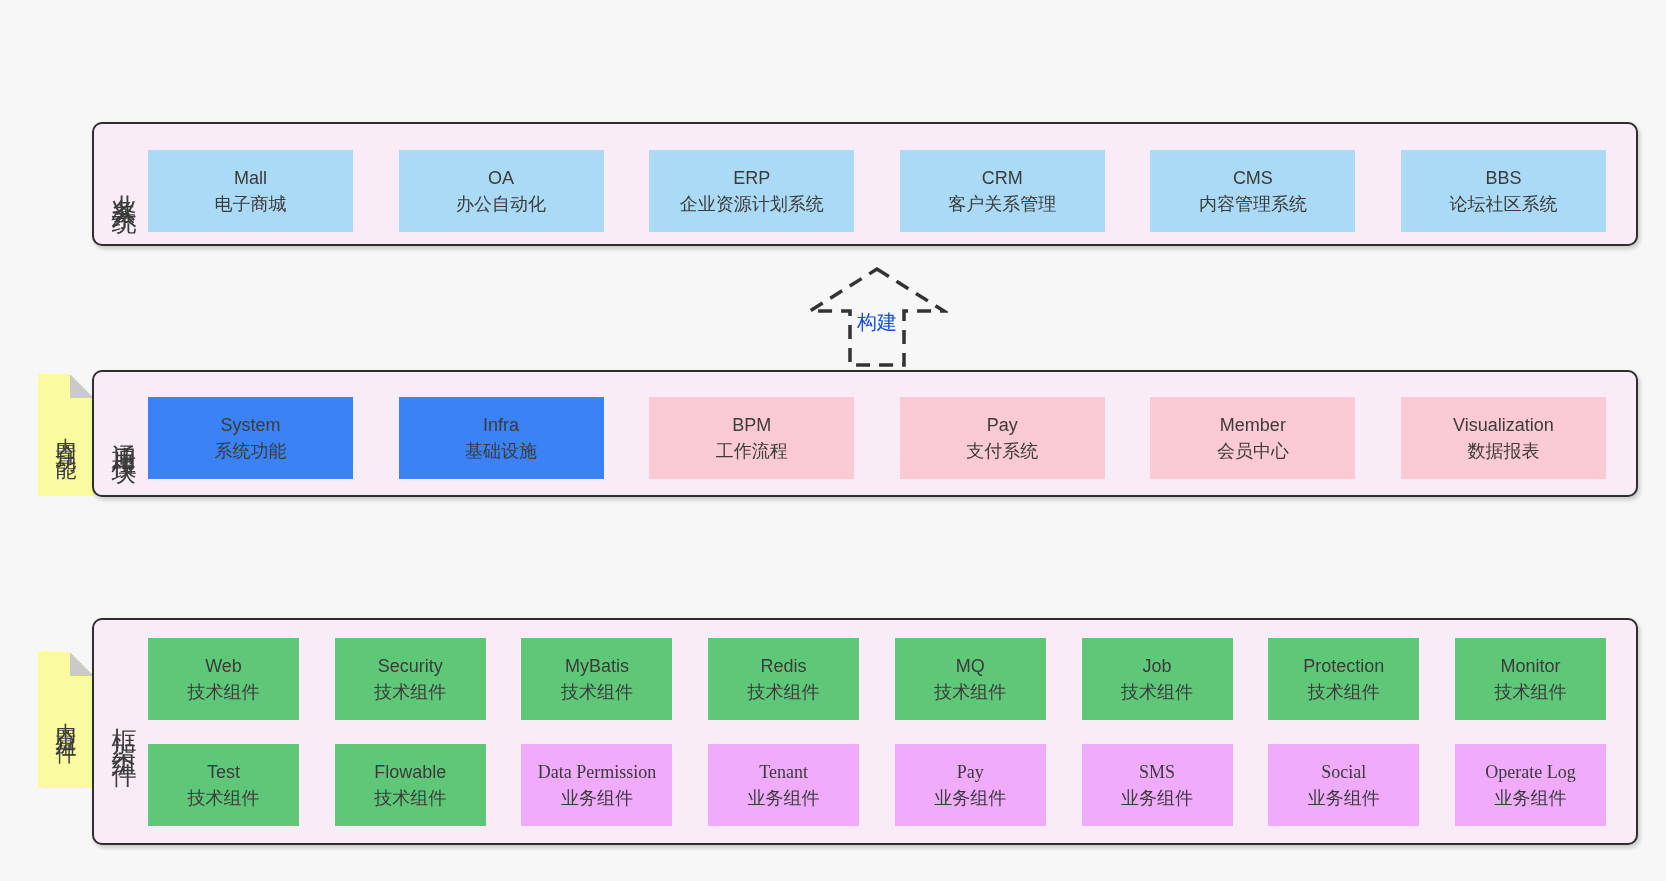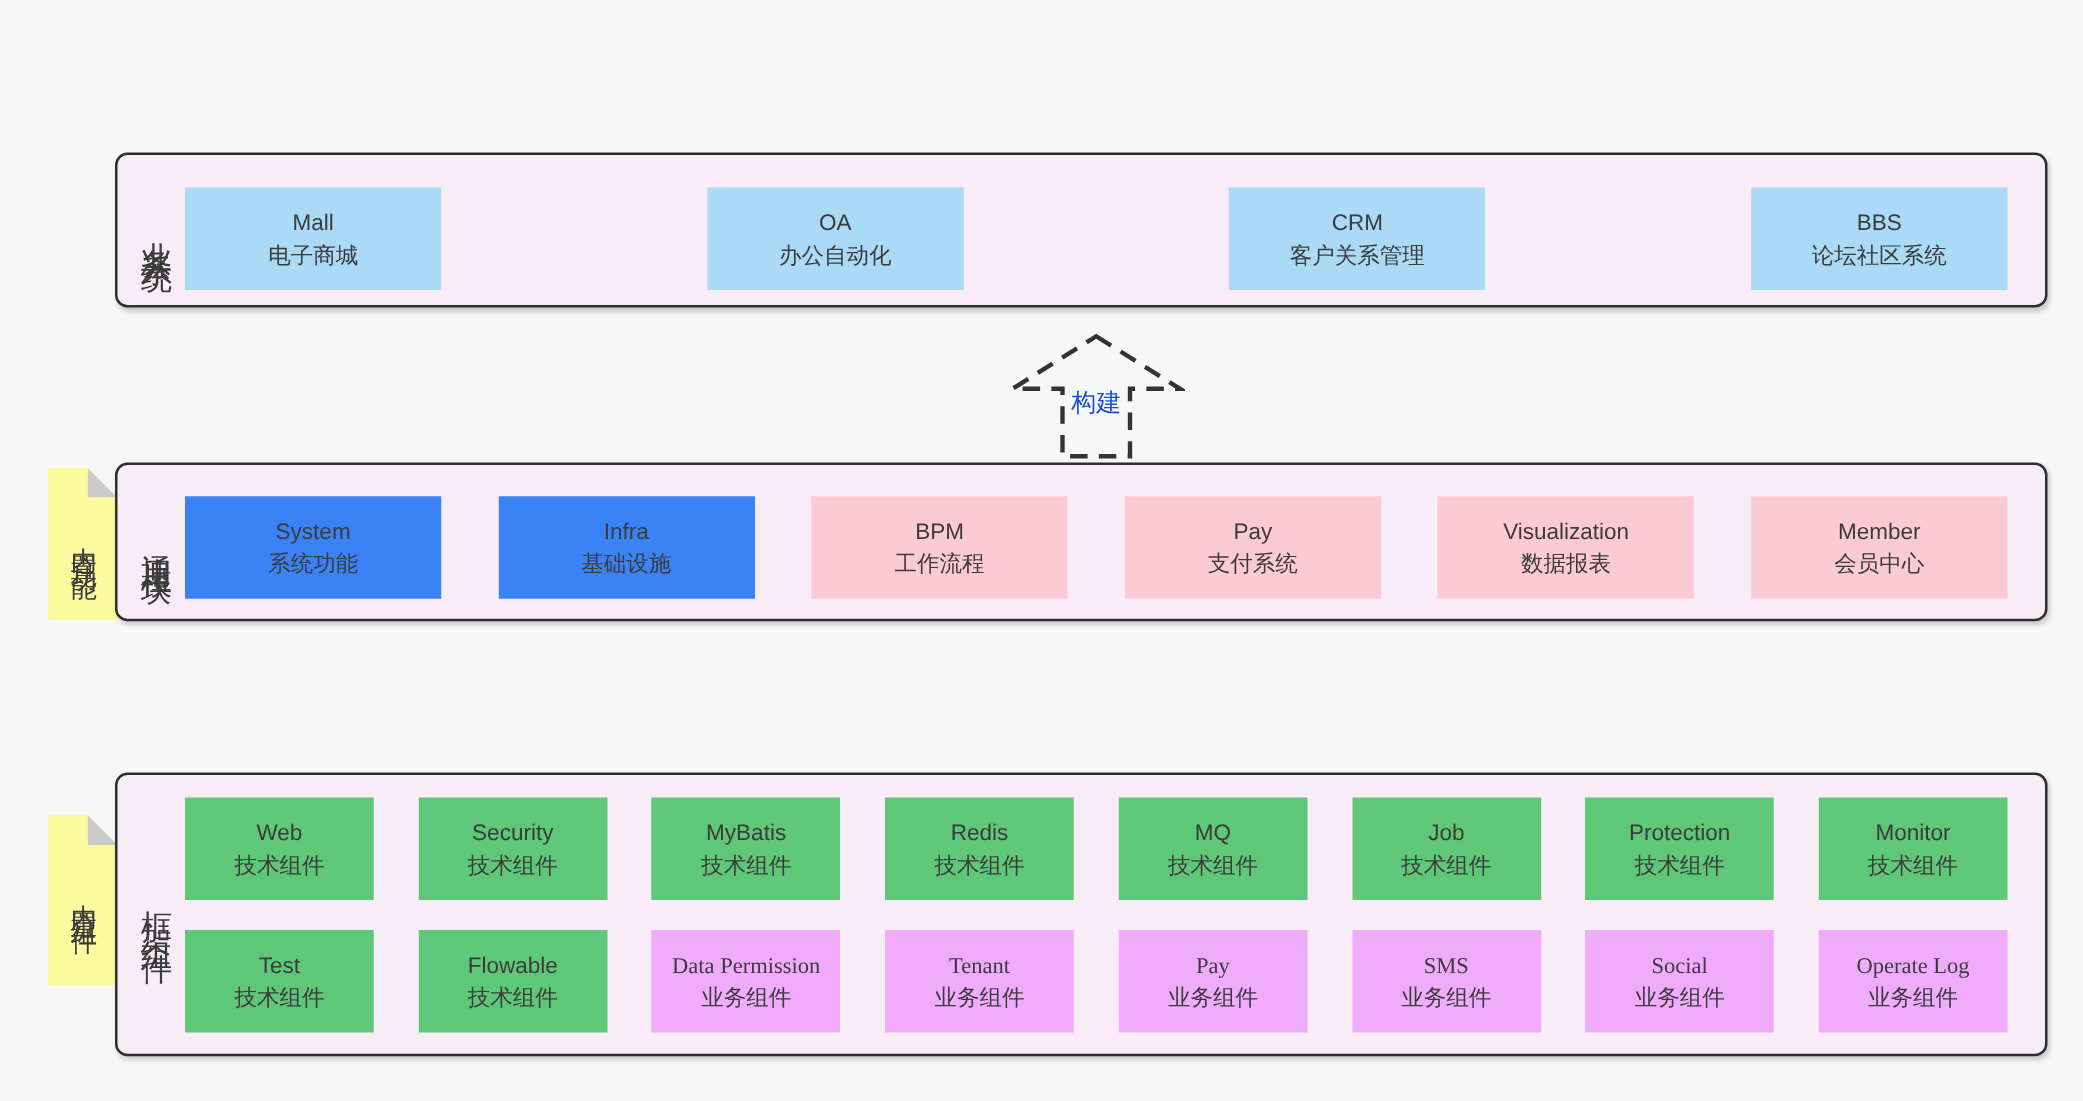--- a/index.html
+++ b/index.html
@@ -89,22 +89,30 @@
     <div class="boxes-row" id="business-row">
         <div class="dbox v-blue">
           <div>Mall</div>
           <div>电子商城</div>
         </div>
         <div class="dbox v-blue">
           <div>OA</div>
           <div>办公自动化</div>
         </div>
         <div class="dbox v-blue">
+          <div>ERP</div>
+          <div>企业资源计划系统</div>
+        </div>
+        <div class="dbox v-blue">
           <div>CRM</div>
           <div>客户关系管理</div>
+        </div>
+        <div class="dbox v-blue">
+          <div>CMS</div>
+          <div>内容管理系统</div>
         </div>
         <div class="dbox v-blue">
           <div>BBS</div>
           <div>论坛社区系统</div>
         </div>
       </div>
   </section>
 
   <div class="up-arrow arrow-1">
     <svg width="142" height="104" viewBox="0 0 142 104" aria-hidden="true">
@@ -126,26 +134,26 @@
         </div>
         <div class="dbox v-pink">
           <div>BPM</div>
           <div>工作流程</div>
         </div>
         <div class="dbox v-pink">
           <div>Pay</div>
           <div>支付系统</div>
         </div>
         <div class="dbox v-pink">
+          <div>Member</div>
+          <div>会员中心</div>
+        </div>
+        <div class="dbox v-pink">
           <div>Visualization</div>
           <div>数据报表</div>
-        </div>
-        <div class="dbox v-pink">
-          <div>Member</div>
-          <div>会员中心</div>
         </div>
       </div>
   </section>
 
 
   <section class="layer layer-components">
     <div class="side-label">框架组件</div>
     <div class="boxes-row row1" id="components-row-1">
         <div class="dbox v-green">
           <div>Web</div>

